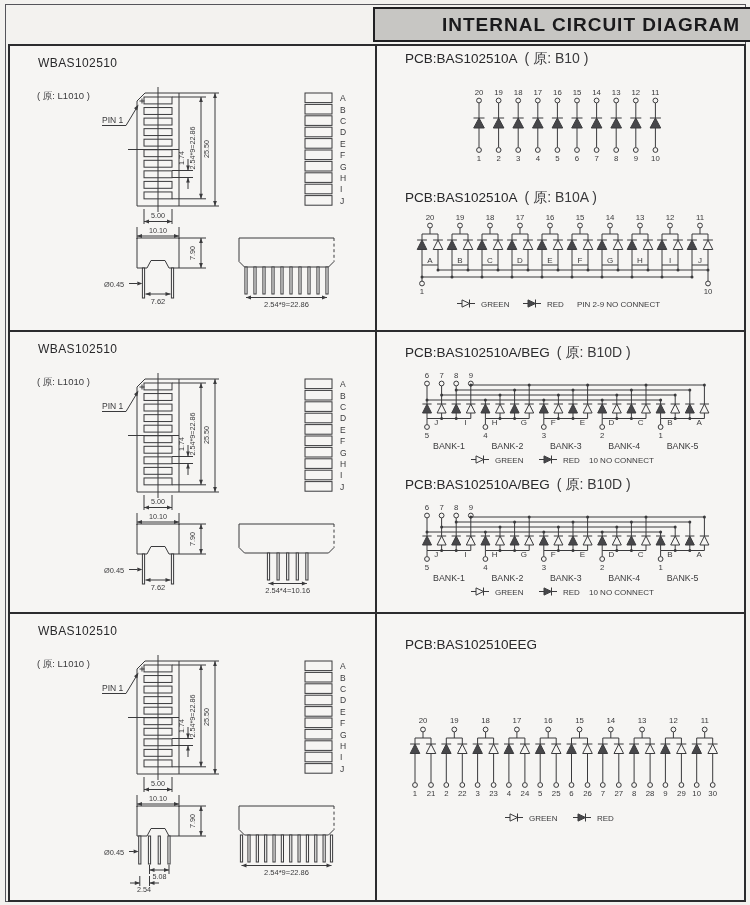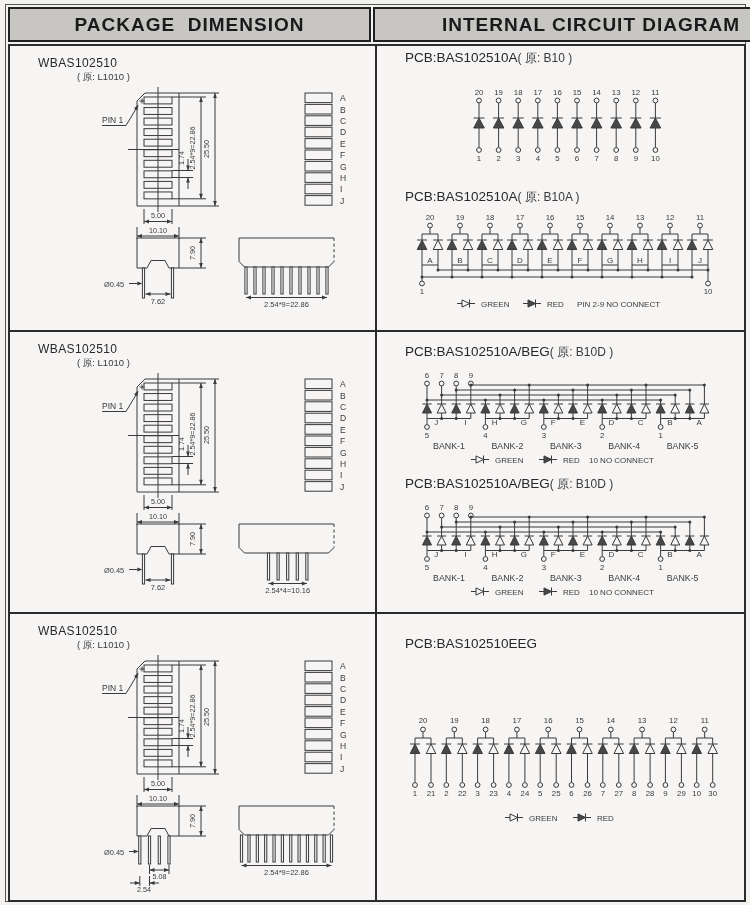--- a/index.html
+++ b/index.html
@@ -15,31 +15,30 @@
   .hleft{left:8px;width:363px;}
   .hright{left:373px;width:436px;}
   .table{position:absolute;left:8px;top:44px;width:734px;height:854px;
          border:2px solid #2c2c2e;box-sizing:content-box;background:#f6f5f3;}
   .cell{position:absolute;box-sizing:border-box;overflow:hidden;}
   .bR{border-right:2px solid #2c2c2e;}
   .bB{border-bottom:2px solid #2c2c2e;}
   .cell svg{position:absolute;left:0;top:0;}
   .ptitle{position:absolute;left:28px;top:10px;font-size:12px;color:#28282a;
           letter-spacing:.4px;white-space:pre;}
-  .psub{position:absolute;left:27px;top:25px;font-size:9.5px;color:#3a3a3c;white-space:pre;margin-left:40px;}
+  .psub{position:absolute;left:27px;top:44px;font-size:9.5px;color:#3a3a3c;white-space:pre;}
   .ctitle{position:absolute;left:28px;font-size:13.5px;color:#28282a;white-space:pre;}
-  .ctitle .note{font-size:12px;color:#3a3a3c;}
+  .ctitle .note{font-size:14px;margin-left:7px;color:#3a3a3c;}
   svg text{font-family:"Liberation Sans","DejaVu Sans",sans-serif;}
 </style>
 </head>
 <body>
 
 <div class="page">
   <div class="pborder"></div>
-  <div class="hbox hleft">PACKAGE  DIMENSION</div>
   <div class="hbox hright">INTERNAL CIRCUIT DIAGRAM</div>
 
   <div class="table">
 
     <div class="cell bR bB" style="left:0;top:0;width:367px;height:286px">
       <div class="ptitle">WBAS102510</div>
       <div class="psub">( 原: L1010 )</div>
       <svg id="pkg0" width="367" height="286">
           <path d="M135,47 L169,47 L169,160 L127,160 L127,55 Z" fill="none" stroke="#3a3a3c" stroke-width="1"></path>
           <rect x="134" y="51" width="28" height="6.9" fill="none" stroke="#3a3a3c" stroke-width="1"></rect>

